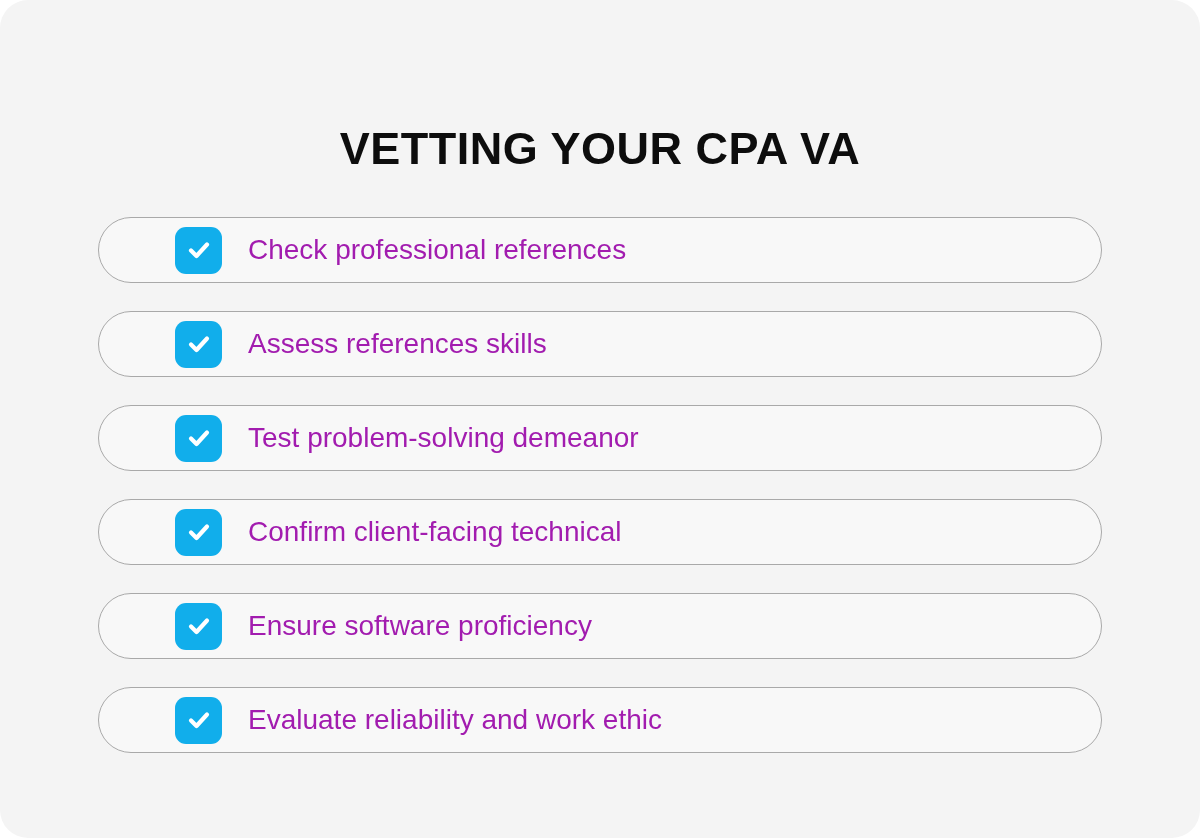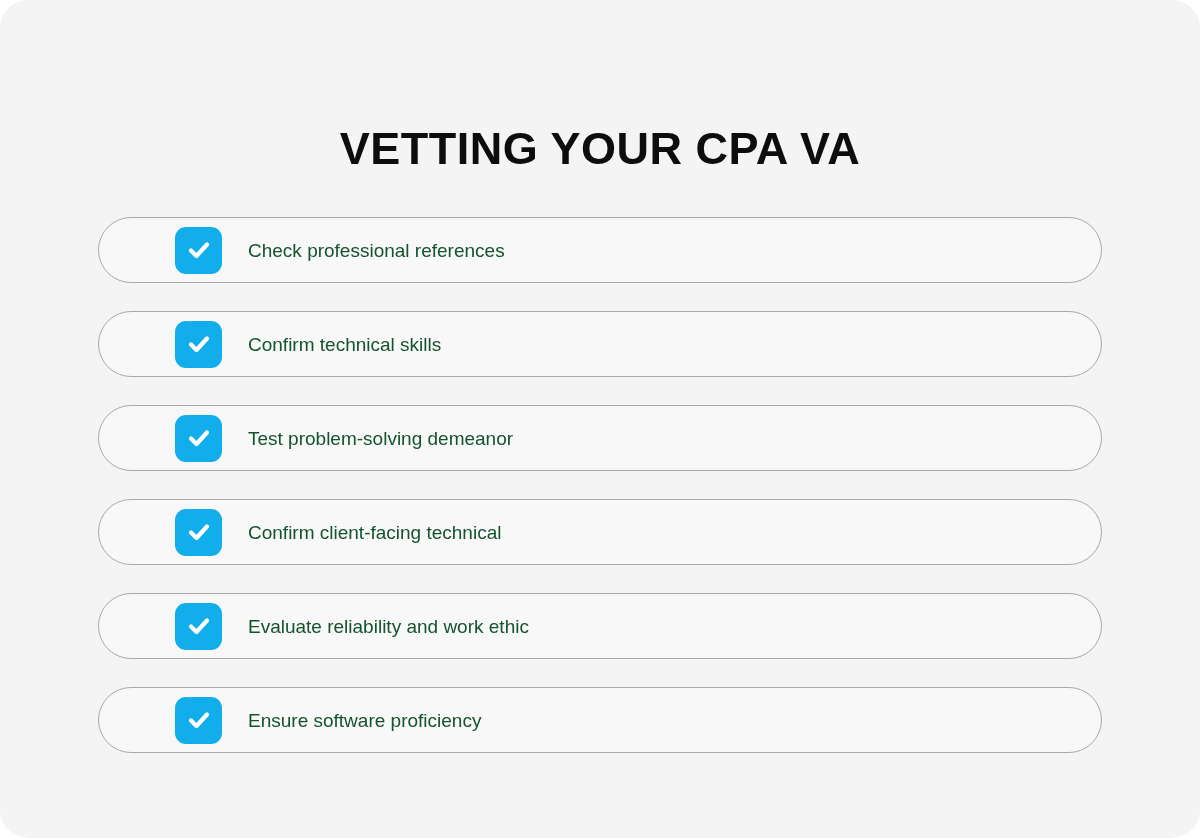--- a/index.html
+++ b/index.html
@@ -62,22 +62,22 @@
     flex: 0 0 auto;
     display: flex;
     align-items: center;
     justify-content: center;
   }
   .checkbox svg {
     display: block;
   }
   .item-label {
     margin-left: 26px;
-    font-size: 19px;
-    color: #14532d;
+    font-size: 28px;
+    color: #a21caf;
     font-family: "Liberation Sans", sans-serif;
     line-height: 1;
     white-space: nowrap;
   }
 </style>
 </head>
 <body>
 
 <div class="card">
 
@@ -93,21 +93,21 @@
       </span>
       <span class="item-label">Check professional references</span>
     </div>
 
     <div class="item">
       <span class="checkbox">
         <svg width="26" height="26" viewBox="0 0 26 26" aria-hidden="true">
           <path d="M5 13.5 L10.5 19 L21 7.5" fill="none" stroke="#ffffff" stroke-width="4.2" stroke-linecap="round" stroke-linejoin="round"></path>
         </svg>
       </span>
-      <span class="item-label">Confirm technical skills</span>
+      <span class="item-label">Assess references skills</span>
     </div>
 
     <div class="item">
       <span class="checkbox">
         <svg width="26" height="26" viewBox="0 0 26 26" aria-hidden="true">
           <path d="M5 13.5 L10.5 19 L21 7.5" fill="none" stroke="#ffffff" stroke-width="4.2" stroke-linecap="round" stroke-linejoin="round"></path>
         </svg>
       </span>
       <span class="item-label">Test problem-solving demeanor</span>
     </div>
@@ -120,26 +120,26 @@
       </span>
       <span class="item-label">Confirm client-facing technical</span>
     </div>
 
     <div class="item">
       <span class="checkbox">
         <svg width="26" height="26" viewBox="0 0 26 26" aria-hidden="true">
           <path d="M5 13.5 L10.5 19 L21 7.5" fill="none" stroke="#ffffff" stroke-width="4.2" stroke-linecap="round" stroke-linejoin="round"></path>
         </svg>
       </span>
-      <span class="item-label">Evaluate reliability and work ethic</span>
+      <span class="item-label">Ensure software proficiency</span>
     </div>
 
     <div class="item">
       <span class="checkbox">
         <svg width="26" height="26" viewBox="0 0 26 26" aria-hidden="true">
           <path d="M5 13.5 L10.5 19 L21 7.5" fill="none" stroke="#ffffff" stroke-width="4.2" stroke-linecap="round" stroke-linejoin="round"></path>
         </svg>
       </span>
-      <span class="item-label">Ensure software proficiency</span>
+      <span class="item-label">Evaluate reliability and work ethic</span>
     </div>
 
   </div>
 </div>
 
 </body></html>

